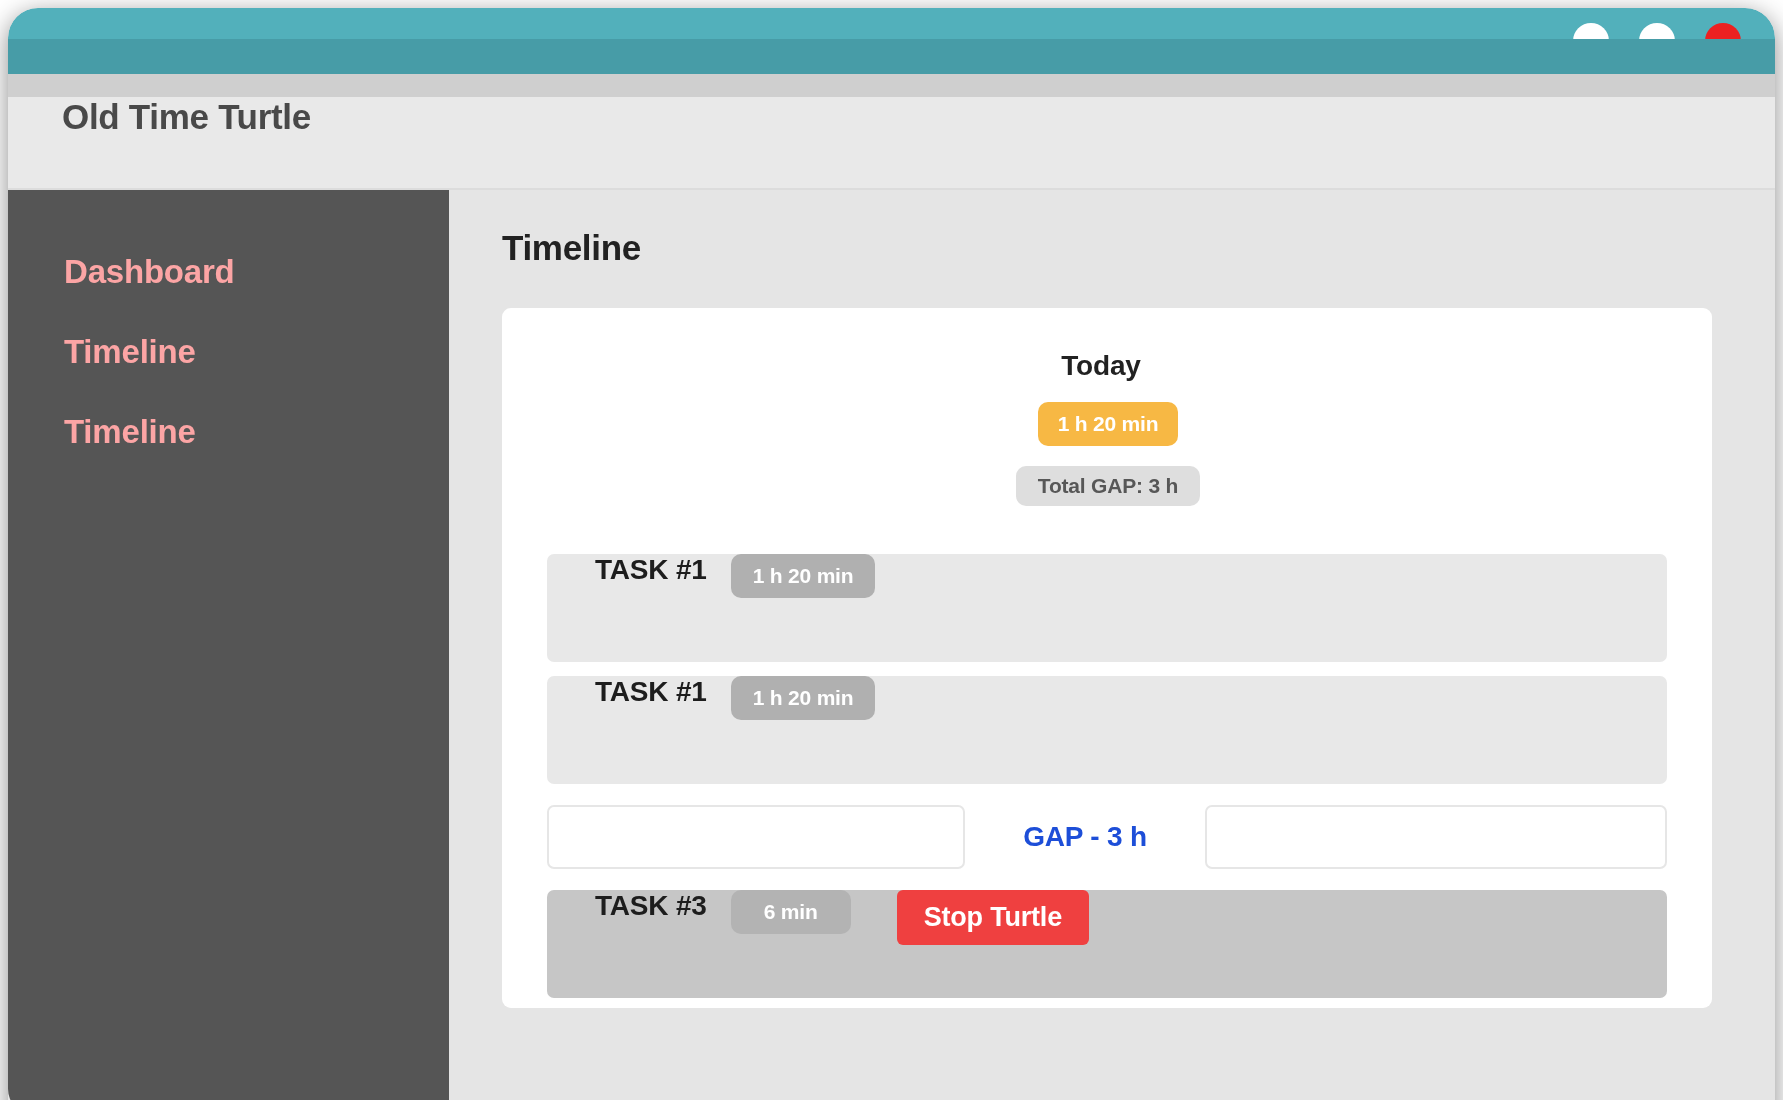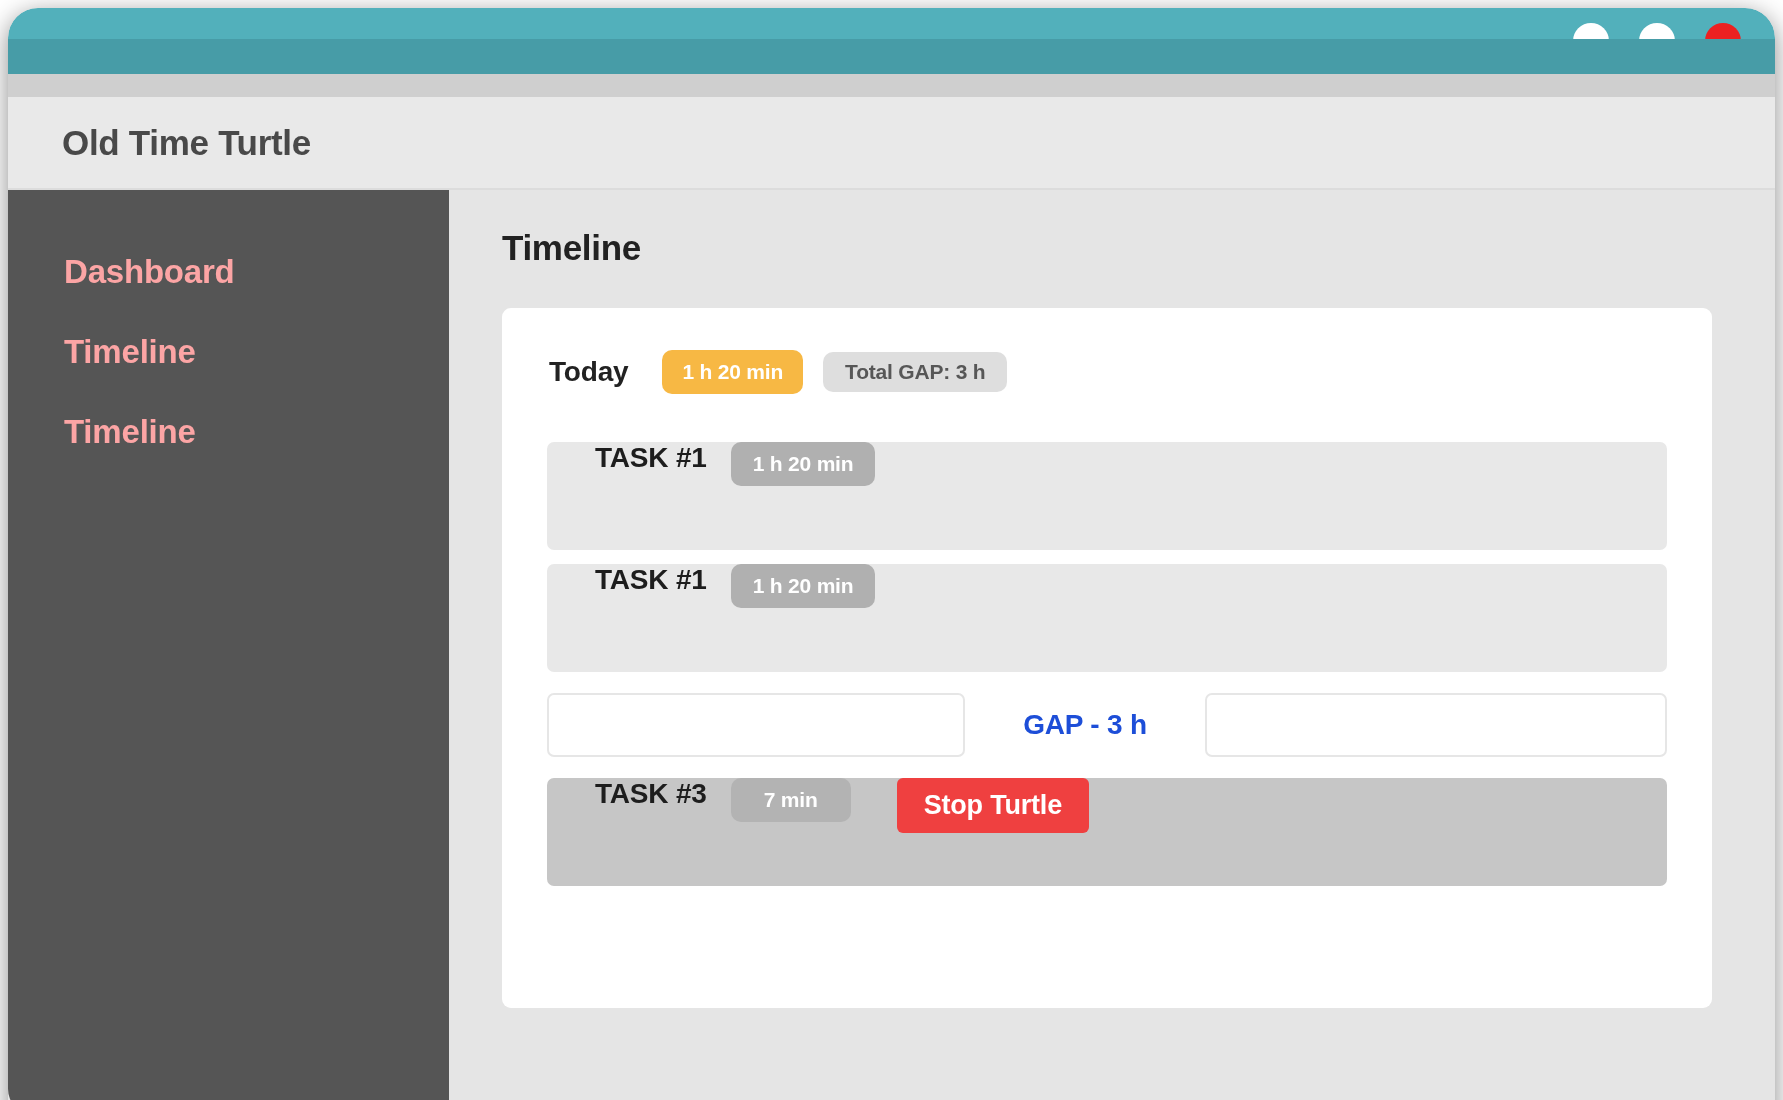--- a/index.html
+++ b/index.html
@@ -57,21 +57,21 @@
   .frame-band {
     height: 23px;
     background: #cfcfcf;
   }
 
   
   .app-header {
     height: 93px;
     background: #e9e9e9;
     display: flex;
-    align-items: center;
+    align-items: flex-start;
     padding-left: 54px;
     border-bottom: 2px solid #dcdcdc;
   }
   .app-title {
     font-size: 35px;
     font-weight: bold;
     color: #494949;
     letter-spacing: -0.3px;
   }
 
@@ -123,20 +123,21 @@
     height: 700px;
   }
 
   
   .today-row {
     display: flex;
     align-items: center;
     gap: 20px;
     padding-left: 2px;
     margin-bottom: 48px;
+    flex-direction: column;
   }
   .today-label {
     font-size: 28px;
     font-weight: bold;
     color: #222222;
     margin-right: 14px;
     letter-spacing: -0.2px;
   }
   .badge {
     display: inline-flex;
@@ -286,21 +287,21 @@
         </div>
 
         <div class="gap-row">
           <div class="gap-box gap-box-left"></div>
           <span class="gap-label">GAP - 3 h</span>
           <div class="gap-box gap-box-right"></div>
         </div>
 
         <div class="task-row active">
           <span class="task-name">TASK #3</span>
-          <span class="badge badge-task-duration">7 min</span>
+          <span class="badge badge-task-duration">6 min</span>
           <button class="stop-button">Stop Turtle</button>
         </div>
 
       </section>
 
     </main>
   </div>
 </div>
 
 </body></html>

